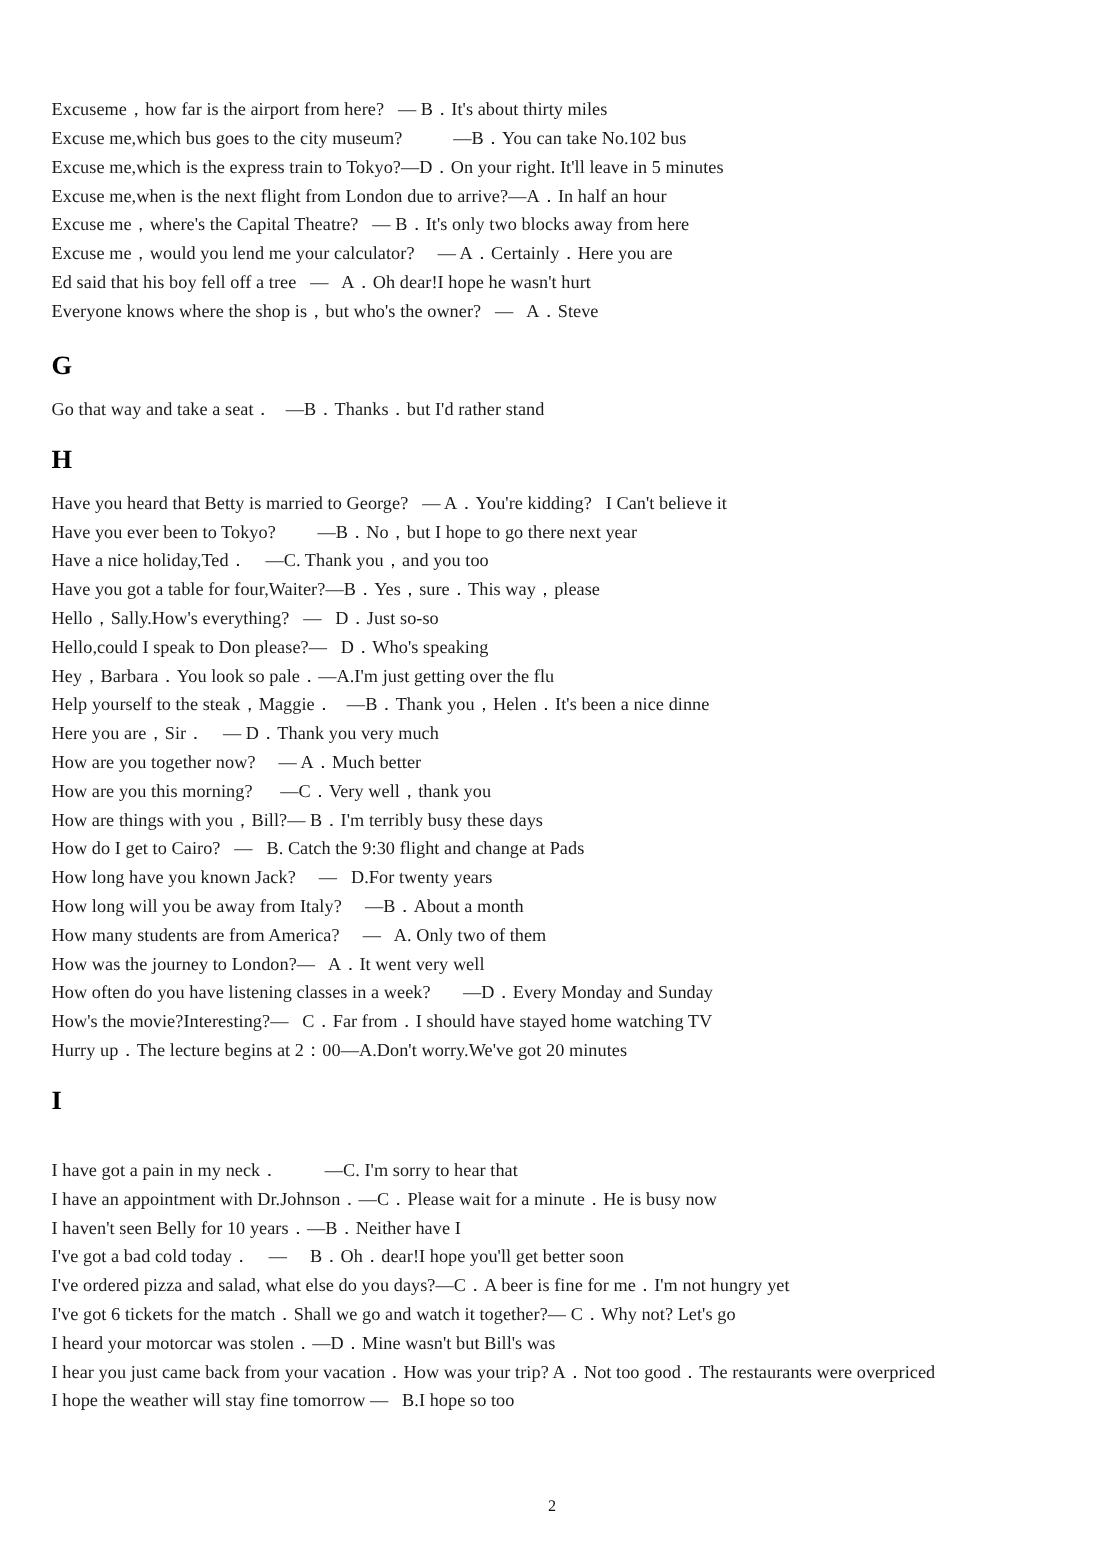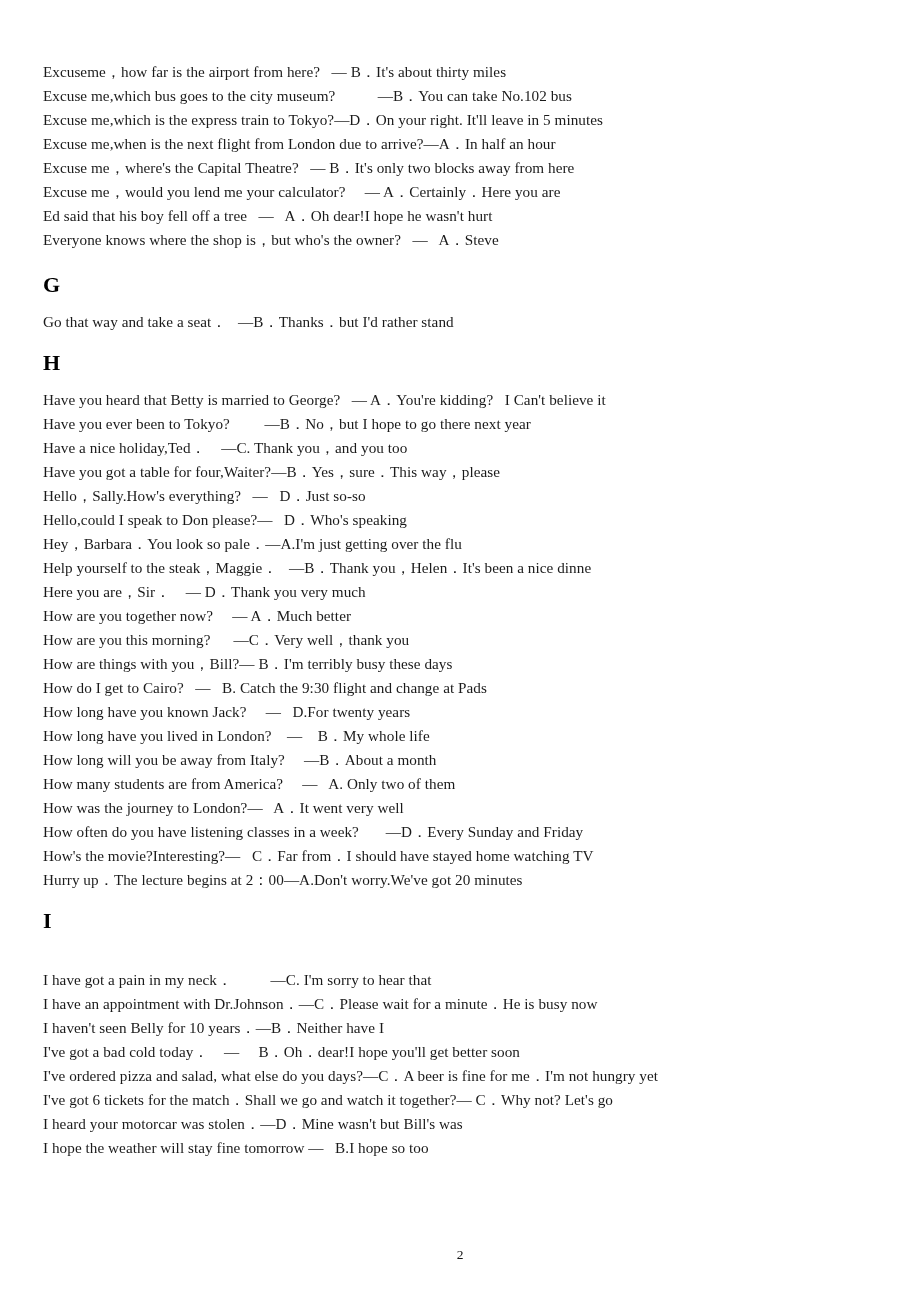--- a/index.html
+++ b/index.html
@@ -13,21 +13,21 @@
     position: relative;
     font-family: "Liberation Serif", "DejaVu Serif", serif;
     color: #000000;
     overflow: hidden;
   }
   .page {
     position: relative;
     width: 920px;
     height: 1112px;
     box-sizing: border-box;
-    padding: 60px 44px 0 43px;
+    padding: 80px 44px 0 43px;
     border-radius: 28px;
   }
   .line {
     font-size: 15.2px;
     line-height: 24px;
     white-space: pre;
     letter-spacing: 0.05px;
     color: #1a1a1a;
   }
   .section-head {
@@ -79,32 +79,32 @@
       <div class="line">Hello，Sally.How's everything?   —   D．Just so-so</div>
       <div class="line">Hello,could I speak to Don please?—   D．Who's speaking</div>
       <div class="line">Hey，Barbara．You look so pale．—A.I'm just getting over the flu</div>
       <div class="line">Help yourself to the steak，Maggie．   —B．Thank you，Helen．It's been a nice dinne</div>
       <div class="line">Here you are，Sir．    — D．Thank you very much</div>
       <div class="line">How are you together now?     — A．Much better</div>
       <div class="line">How are you this morning?      —C．Very well，thank you</div>
       <div class="line">How are things with you，Bill?— B．I'm terribly busy these days</div>
       <div class="line">How do I get to Cairo?   —   B. Catch the 9:30 flight and change at Pads</div>
       <div class="line">How long have you known Jack?     —   D.For twenty years</div>
-      <div class="line">How long have you lived in London?    —    B．My whole life</div>
       <div class="line">How long will you be away from Italy?     —B．About a month</div>
       <div class="line">How many students are from America?     —   A. Only two of them</div>
       <div class="line">How was the journey to London?—   A．It went very well</div>
-      <div class="line">How often do you have listening classes in a week?       —D．Every Sunday and Friday</div>
+      <div class="line">How often do you have listening classes in a week?       —D．Every Monday and Sunday</div>
       <div class="line">How's the movie?Interesting?—   C．Far from．I should have stayed home watching TV</div>
       <div class="line">Hurry up．The lecture begins at 2：00—A.Don't worry.We've got 20 minutes</div>
       <div class="section-head">I</div>
       <div class="gap-after-head"></div>
       <div class="line">I have got a pain in my neck．          —C. I'm sorry to hear that</div>
       <div class="line">I have an appointment with Dr.Johnson．—C．Please wait for a minute．He is busy now</div>
       <div class="line">I haven't seen Belly for 10 years．—B．Neither have I</div>
       <div class="line">I've got a bad cold today．    —     B．Oh．dear!I hope you'll get better soon</div>
       <div class="line">I've ordered pizza and salad, what else do you days?—C．A beer is fine for me．I'm not hungry yet</div>
       <div class="line">I've got 6 tickets for the match．Shall we go and watch it together?— C．Why not? Let's go</div>
       <div class="line">I heard your motorcar was stolen．—D．Mine wasn't but Bill's was</div>
+      <div class="line">I hear you just came back from your vacation．How was your trip? A．Not too good．The restaurants were overpriced</div>
       <div class="line">I hope the weather will stay fine tomorrow —   B.I hope so too</div>
     </div>
   <div class="page-number">2</div>
 </div>
 
 </body></html>

